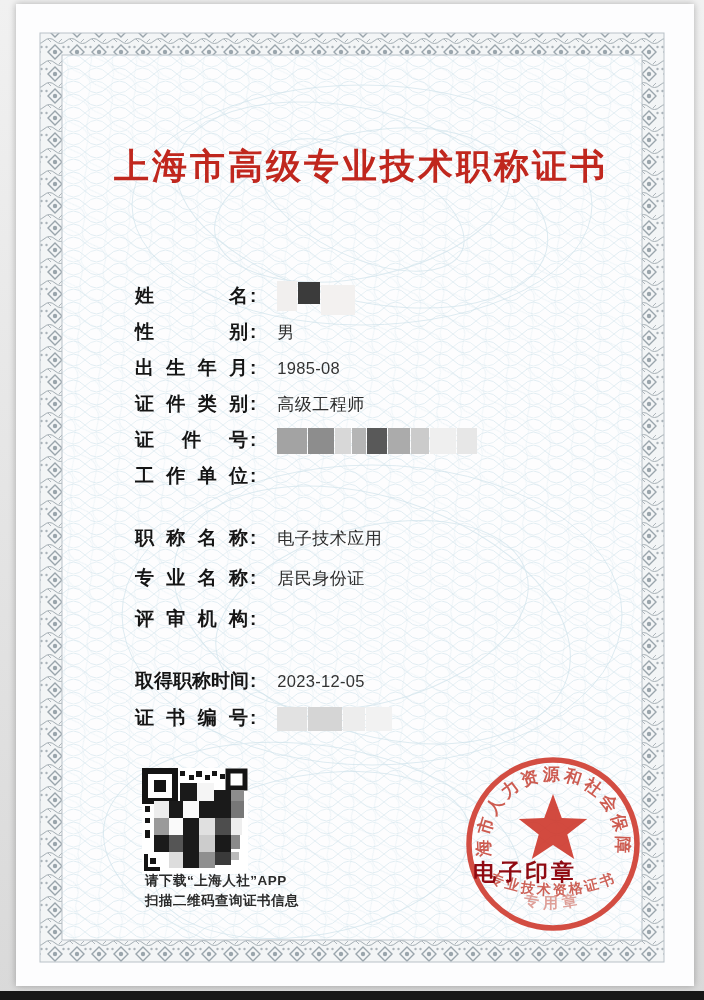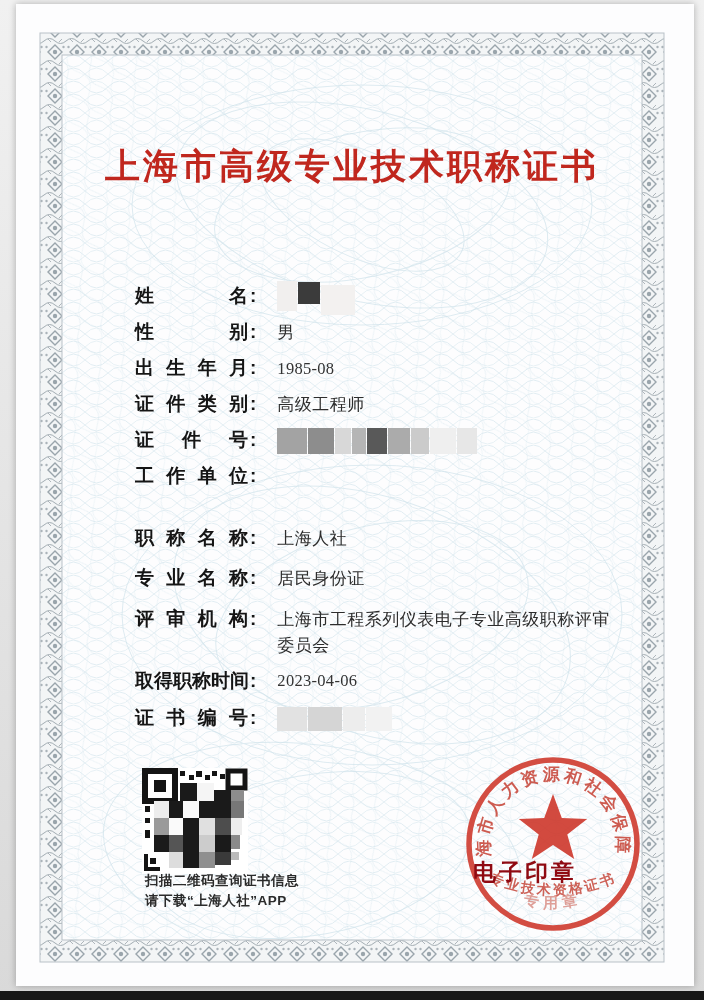--- a/index.html
+++ b/index.html
@@ -3,37 +3,37 @@
 <meta charset="utf-8">
 <style>
   html,body{margin:0;padding:0;background:#c9c9c9;}
   .page{position:relative;width:704px;height:1000px;overflow:hidden;
         background:linear-gradient(180deg,#f1f1f1 0%,#e7e7e7 40%,#d9d9d9 100%);
         font-family:"Liberation Sans",sans-serif;}
   .paper{position:absolute;left:16px;top:4px;width:678px;height:982px;
          background:#fdfdfe;box-shadow:0 0 7px rgba(0,0,0,.28);}
   .bottom-bar{position:absolute;left:0;bottom:0;width:704px;height:9px;background:#171717;}
   .deco{position:absolute;pointer-events:none;}
-  .title{position:absolute;left:40px;top:143px;width:624px;text-align:center;
+  .title{position:absolute;left:49px;top:143px;width:624px;text-align:center;
          font-size:35px;font-weight:bold;letter-spacing:3px;color:#c0271e;}
   .fields{position:absolute;left:135px;}
   #fields-g1{top:278px;}
   #fields-g2{top:518px;}
   #fields-g3{top:662px;}
   .frow{display:flex;align-items:center;height:36px;}
   #fields-g2 .frow{height:40px;}
   #fields-g3 .frow{height:37px;}
   .frow.multiline{align-items:flex-start;height:auto;padding-top:8px;}
   .frow.multiline .flabel,.frow.multiline .fcolon{line-height:26px;}
   .flabel{width:113px;display:flex;justify-content:space-between;
           font-weight:bold;font-size:19px;color:#151515;}
   .fcolon{font-weight:bold;font-size:19px;color:#151515;margin-left:2px;}
   .fvalue{margin-left:21px;font-size:17px;color:#2d2d2d;max-width:352px;
           line-height:26px;font-family:"DejaVu Serif",serif;letter-spacing:.5px;}
-  .fvalue .latin{font-family:Liberation Serif, serif;font-size:16.5px;
+  .fvalue .latin{font-family:Liberation Sans, sans-serif;font-size:16.5px;
                  color:#333;letter-spacing:.3px;}
   .blocks{display:inline-flex;align-items:center;vertical-align:middle;gap:1px;}
   .blk{display:inline-block;}
   .qr-caption{position:absolute;left:145px;top:871px;font-size:13.5px;font-weight:bold;
               color:#2b2b2b;line-height:20px;letter-spacing:.5px;}
   svg text{font-family:"Liberation Sans",sans-serif;}
 </style>
 </head>
 <body>
 
@@ -165,55 +165,54 @@
     </div>
   <div class="fields" id="fields-g2">
       <div class="frow">
         <div class="flabel">
           <span>职</span>
           <span>称</span>
           <span>名</span>
           <span>称</span>
         </div>
         <span class="fcolon">:</span>
-        <div class="fvalue"><span>上海人社</span></div>
+        <div class="fvalue"><span>电子技术应用</span></div>
       </div>
       <div class="frow">
         <div class="flabel">
           <span>专</span>
           <span>业</span>
           <span>名</span>
           <span>称</span>
         </div>
         <span class="fcolon">:</span>
         <div class="fvalue"><span>居民身份证</span></div>
       </div>
       <div class="frow multiline">
         <div class="flabel">
           <span>评</span>
           <span>审</span>
           <span>机</span>
           <span>构</span>
         </div>
         <span class="fcolon">:</span>
-        <div class="fvalue"><span>上海市工程系列仪表电子专业高级职称评审</span><br><span>委员会</span></div>
       </div>
     </div>
   <div class="fields" id="fields-g3">
       <div class="frow">
         <div class="flabel">
           <span>取</span>
           <span>得</span>
           <span>职</span>
           <span>称</span>
           <span>时</span>
           <span>间</span>
         </div>
         <span class="fcolon">:</span>
-        <div class="fvalue"><span class="latin">2023-04-06</span></div>
+        <div class="fvalue"><span class="latin">2023-12-05</span></div>
       </div>
       <div class="frow">
         <div class="flabel">
           <span>证</span>
           <span>书</span>
           <span>编</span>
           <span>号</span>
         </div>
         <span class="fcolon">:</span>
         <div class="fvalue"><span class="blocks" style="margin-right: 8px;">
@@ -273,22 +272,22 @@
       <rect x="57" y="84" width="16" height="16" fill="#8f8f8f"></rect>
       <rect x="73" y="84" width="16" height="13" fill="#3a3a3a"></rect>
       <rect x="89" y="84" width="8" height="8" fill="#bbbbbb"></rect>
     </g>
 
     <path d="M4 86 L4 101 L18 101" fill="none" stroke="#141414" stroke-width="4"></path>
     <rect x="8" y="90" width="6" height="6" fill="#141414"></rect>
   </svg>
 
   <div class="qr-caption">
+    <div>请下载“上海人社”APP</div>
     <div>扫描二维码查询证书信息</div>
-    <div>请下载“上海人社”APP</div>
   </div>
 
   <svg class="deco" style="left:460px;top:756px;" width="186" height="186" viewBox="0 0 186 186">
     <defs>
       <path id="sealTopArc" d="M 32.9 109.9 A 64 64 0 1 1 153.1 109.9" fill="none"></path>
       <path id="sealLine1Arc" d="M 26 124 A 160 160 0 0 0 160 124" fill="none"></path>
       <path id="sealLine2Arc" d="M 60 147 A 120 120 0 0 0 126 147" fill="none"></path>
     </defs>
     <g opacity="0.9">
       <circle cx="93" cy="88" r="84" fill="none" stroke="#cf3a2e" stroke-width="5.5"></circle>

